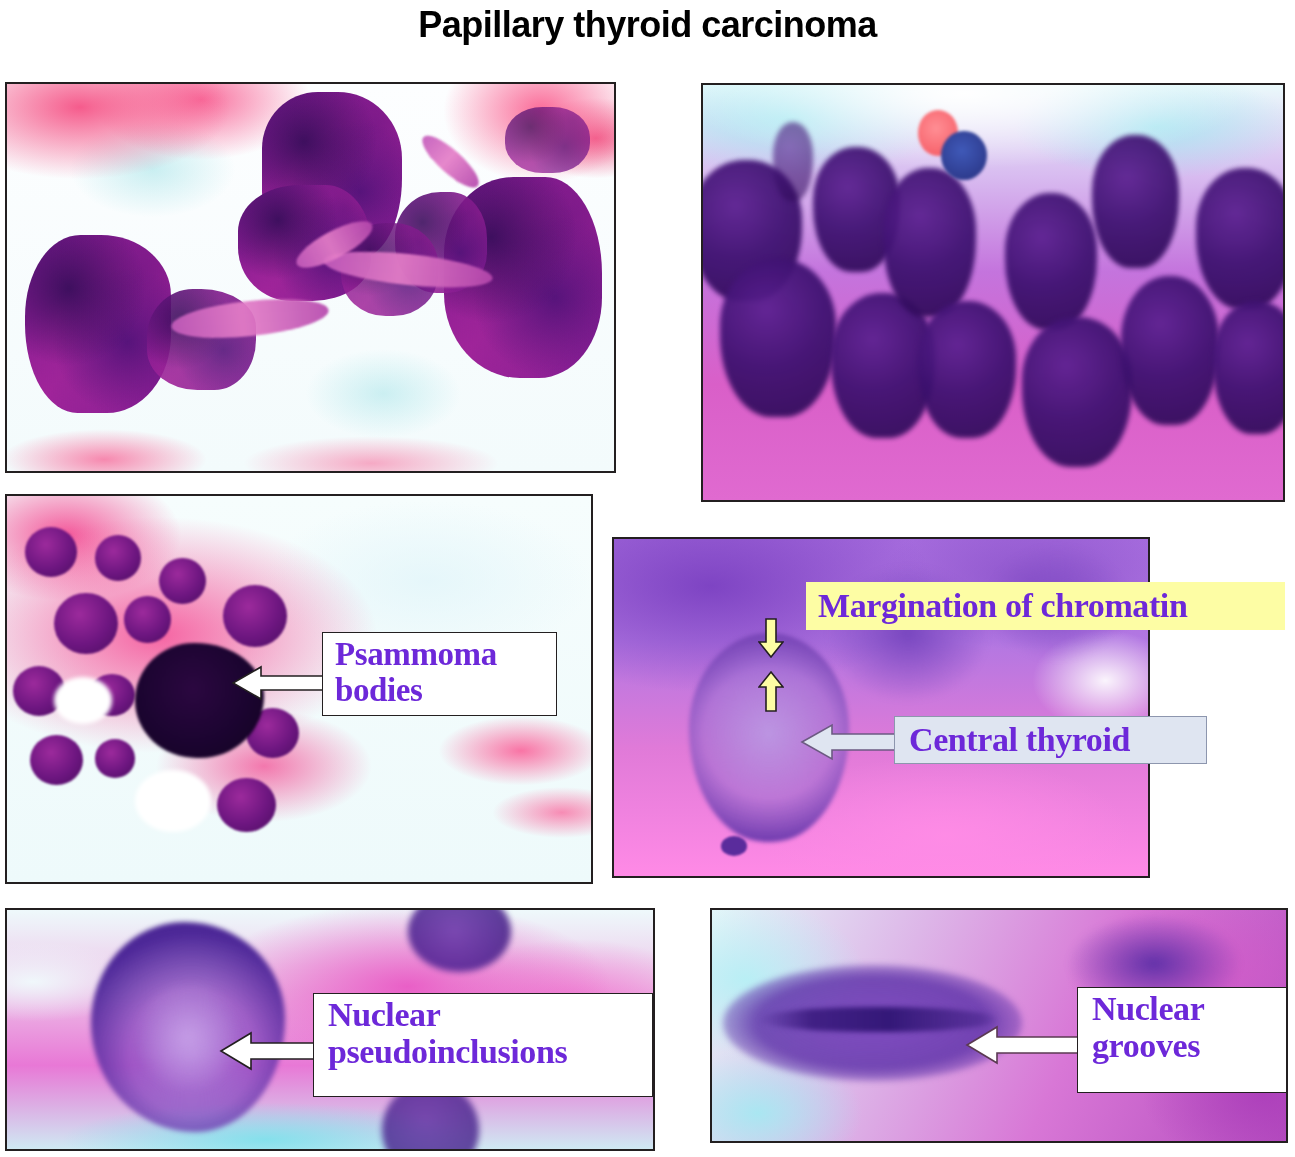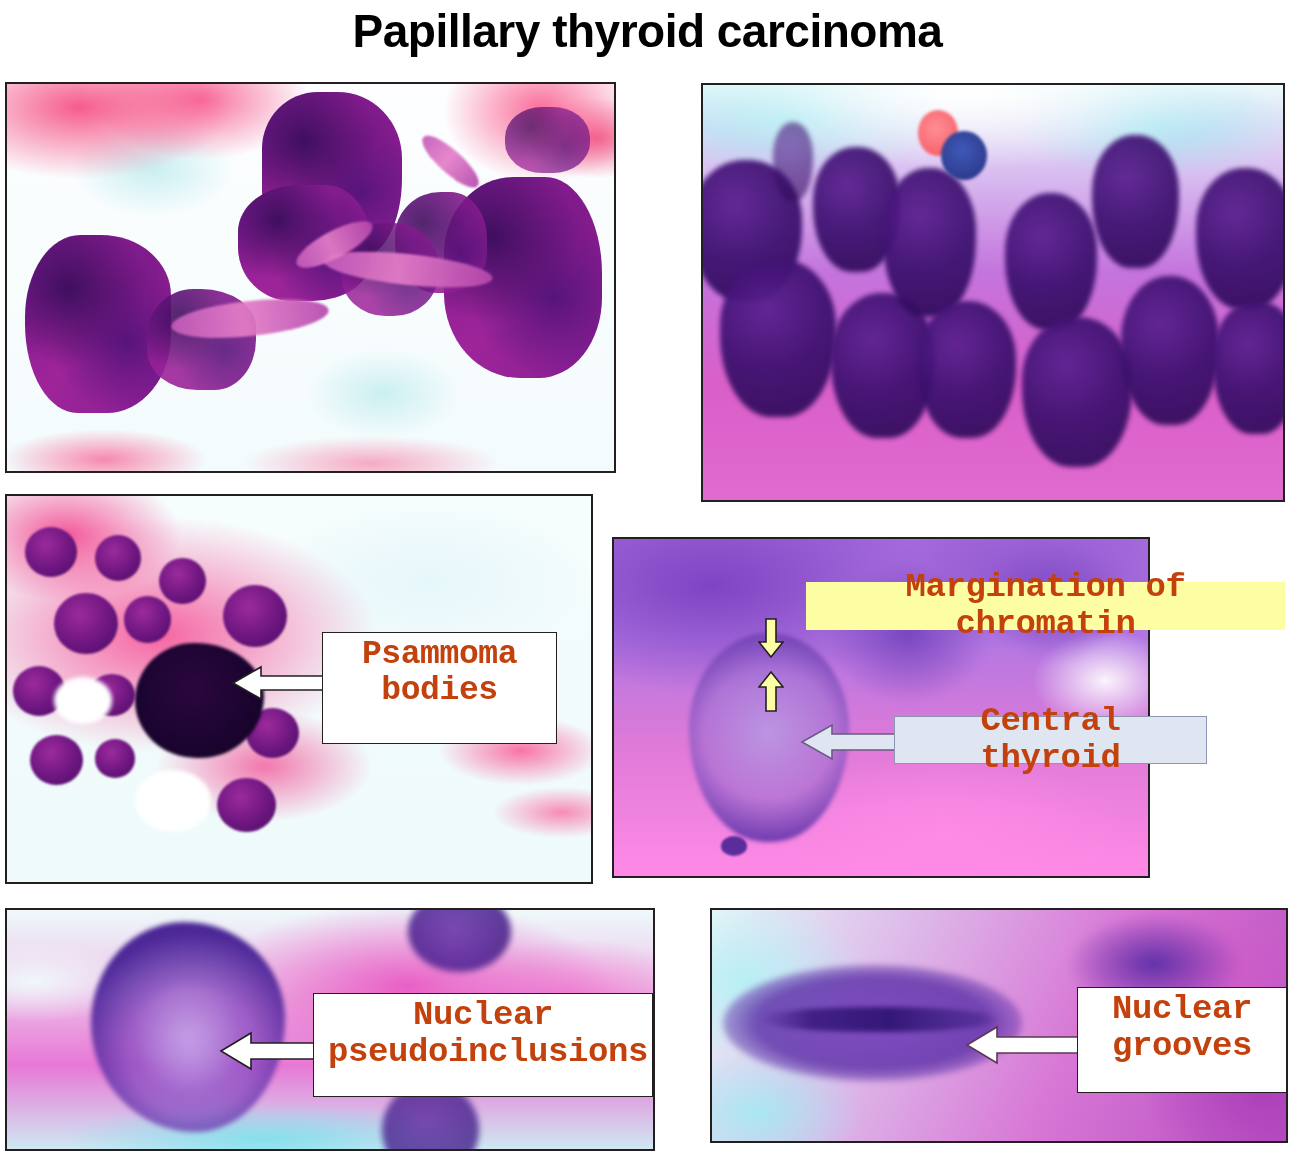--- a/index.html
+++ b/index.html
@@ -8,21 +8,21 @@
     background:#ffffff;
     font-family:"Liberation Sans", sans-serif;
     position:relative;
     overflow:hidden;
   }
 
   
   #page-title{
     position:absolute; left:0; top:4px; width:1295px;
     text-align:center;
-    font-size:46px; font-weight:bold; color:#000000;
+    font-size:36px; font-weight:bold; color:#000000;
     letter-spacing:-0.5px;
     font-family:"Liberation Sans", sans-serif;
   }
 
   
   .panel{
     position:absolute;
     border:2px solid #231f20;
     overflow:hidden;
     box-sizing:border-box;
@@ -180,31 +180,30 @@
     border-radius:50%;
     background:radial-gradient(ellipse at 50% 50%, rgba(86,44,165,.9) 0%, rgba(86,44,165,0) 72%);
     filter:blur(3px);
   }
 
   
   .label{
     position:absolute;
     background:#ffffff;
     border:1px solid #231f20;
-    color:#c2410c;
+    color:#6d28d9;
     font-weight:bold;
-    font-family:Liberation Mono, monospace;
+    font-family:Liberation Serif, serif;
     letter-spacing:-0.4px;
     line-height:1.08;
     box-sizing:border-box;
     z-index:20;
     white-space:pre-line;
-    text-align:center;
-  }
-  #label-psammoma{left:322px; top:632px; width:235px; height:112px; font-size:33px; padding:4px 0;}
+  }
+  #label-psammoma{left:322px; top:632px; width:235px; height:84px; font-size:33px; padding:4px 12px;}
   #label-pseudo{left:313px; top:993px; width:340px; height:104px; font-size:34px; padding:3px 14px;}
   #label-grooves{left:1077px;top:987px; width:210px; height:106px;font-size:34px; padding:3px 14px;}
 
   #label-margination{
     left:806px; top:582px; width:479px; height:48px;
     font-size:34px; padding:0 12px;
     background:#fdfda4; border:none;
     display:flex; align-items:center;
   }
   #label-clearing{

